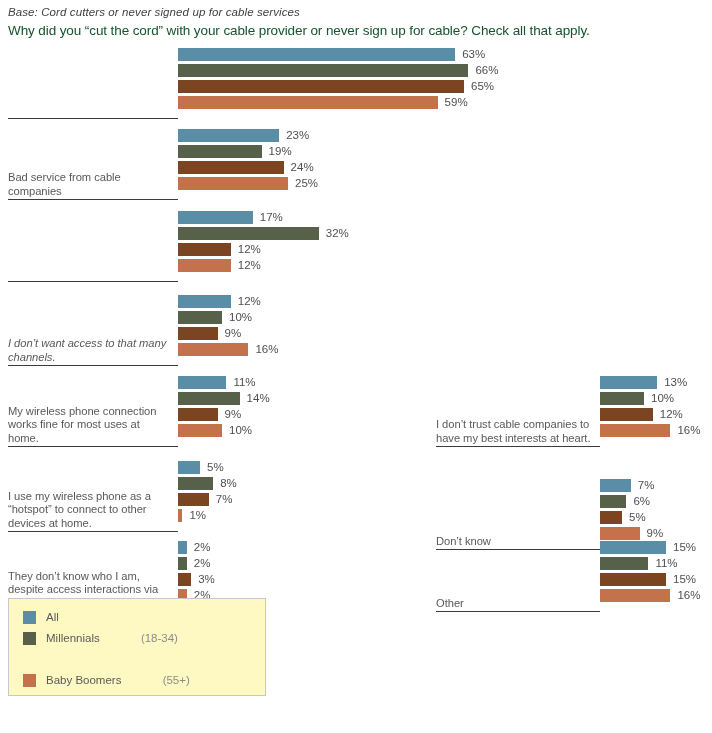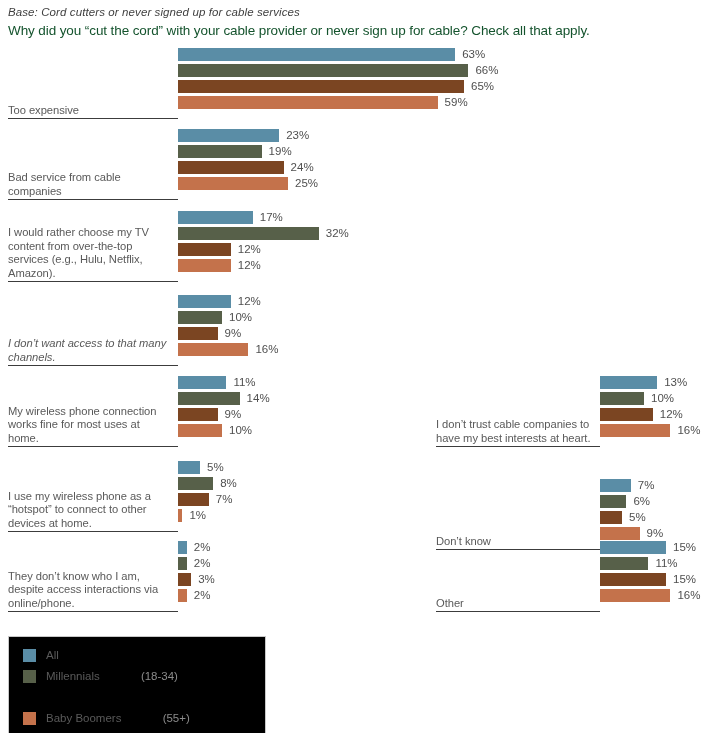--- a/index.html
+++ b/index.html
@@ -103,25 +103,25 @@
     font-size: 11.5px;
     line-height: 15px;
     color: #4f4f4f;
     white-space: nowrap;
   }
 
   
   .legend {
     position: absolute;
     left: 8px;
-    top: 636px;
+    top: 598px;
     width: 258px;
     height: 98px;
     border: 1px solid #c8c8c8;
-    background: #000000;
+    background: #fef9c3;
     box-sizing: border-box;
   }
   .legend-item {
     position: absolute;
     left: 14px;
     height: 16px;
     display: flex;
     align-items: center;
   }
   .legend-swatch {
@@ -142,21 +142,20 @@
 
 <div id="page">
 
   <div class="base-line">Base: Cord cutters or never signed up for cable services</div>
   <div class="question-line">Why did you “cut the cord” with your cable provider or never sign up for cable? Check all that apply.</div>
 
   <div class="column left" id="col-left">
       <div class="group" style="top: 47px; width: 430px; height: 72px;">
         <div class="group-inner">
           <div class="rule" style="width: 170px;"></div>
-          <div class="cat-label" style="width: 162px;">Too expensive</div>
           <div class="bars" style="left: 178px;">
             <div class="bar-row">
               <div class="bar" style="width: 277.2px; background: rgb(90, 141, 166);"></div>
               <div class="bar-value" style="left: 284.2px;">63%</div>
             </div>
             <div class="bar-row">
               <div class="bar" style="width: 290.4px; background: rgb(87, 96, 73);"></div>
               <div class="bar-value" style="left: 297.4px;">66%</div>
             </div>
             <div class="bar-row">
@@ -190,21 +189,20 @@
             <div class="bar-row">
               <div class="bar" style="width: 110px; background: rgb(196, 114, 75);"></div>
               <div class="bar-value" style="left: 117px;">25%</div>
             </div>
           </div>
         </div>
       </div>
       <div class="group" style="top: 210px; width: 430px; height: 72px;">
         <div class="group-inner">
           <div class="rule" style="width: 170px;"></div>
-          <div class="cat-label" style="width: 162px;">I would rather choose my TV content from over-the-top services (e.g., Hulu, Netflix, Amazon).</div>
           <div class="bars" style="left: 178px;">
             <div class="bar-row">
               <div class="bar" style="width: 74.8px; background: rgb(90, 141, 166);"></div>
               <div class="bar-value" style="left: 81.8px;">17%</div>
             </div>
             <div class="bar-row">
               <div class="bar" style="width: 140.8px; background: rgb(87, 96, 73);"></div>
               <div class="bar-value" style="left: 147.8px;">32%</div>
             </div>
             <div class="bar-row">

